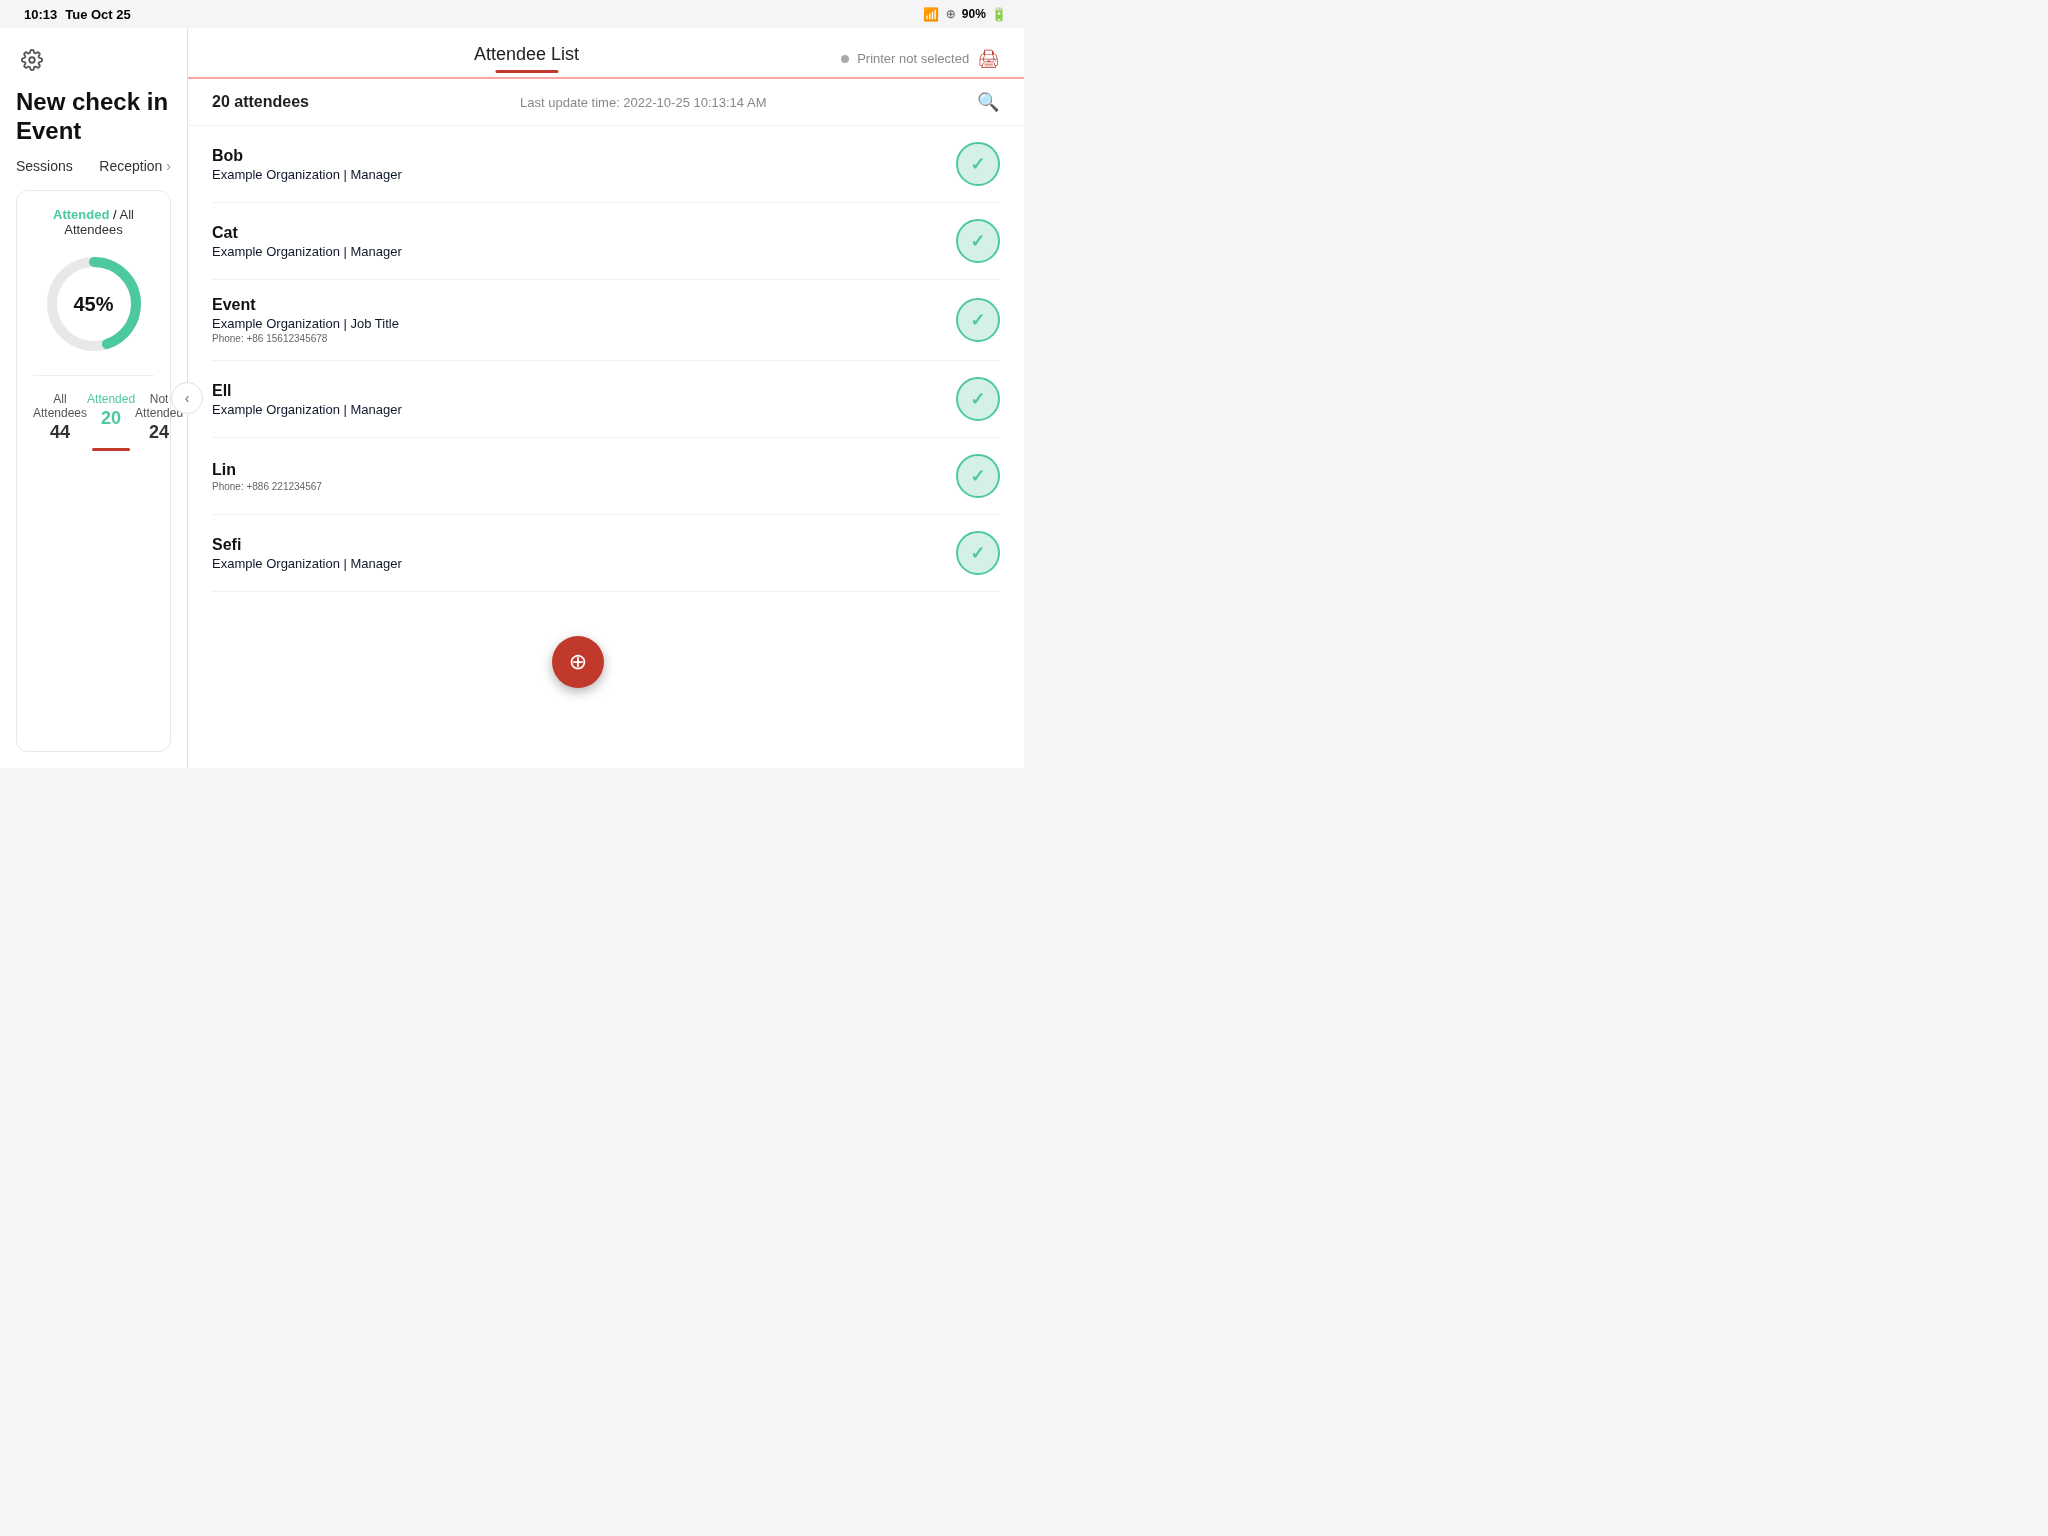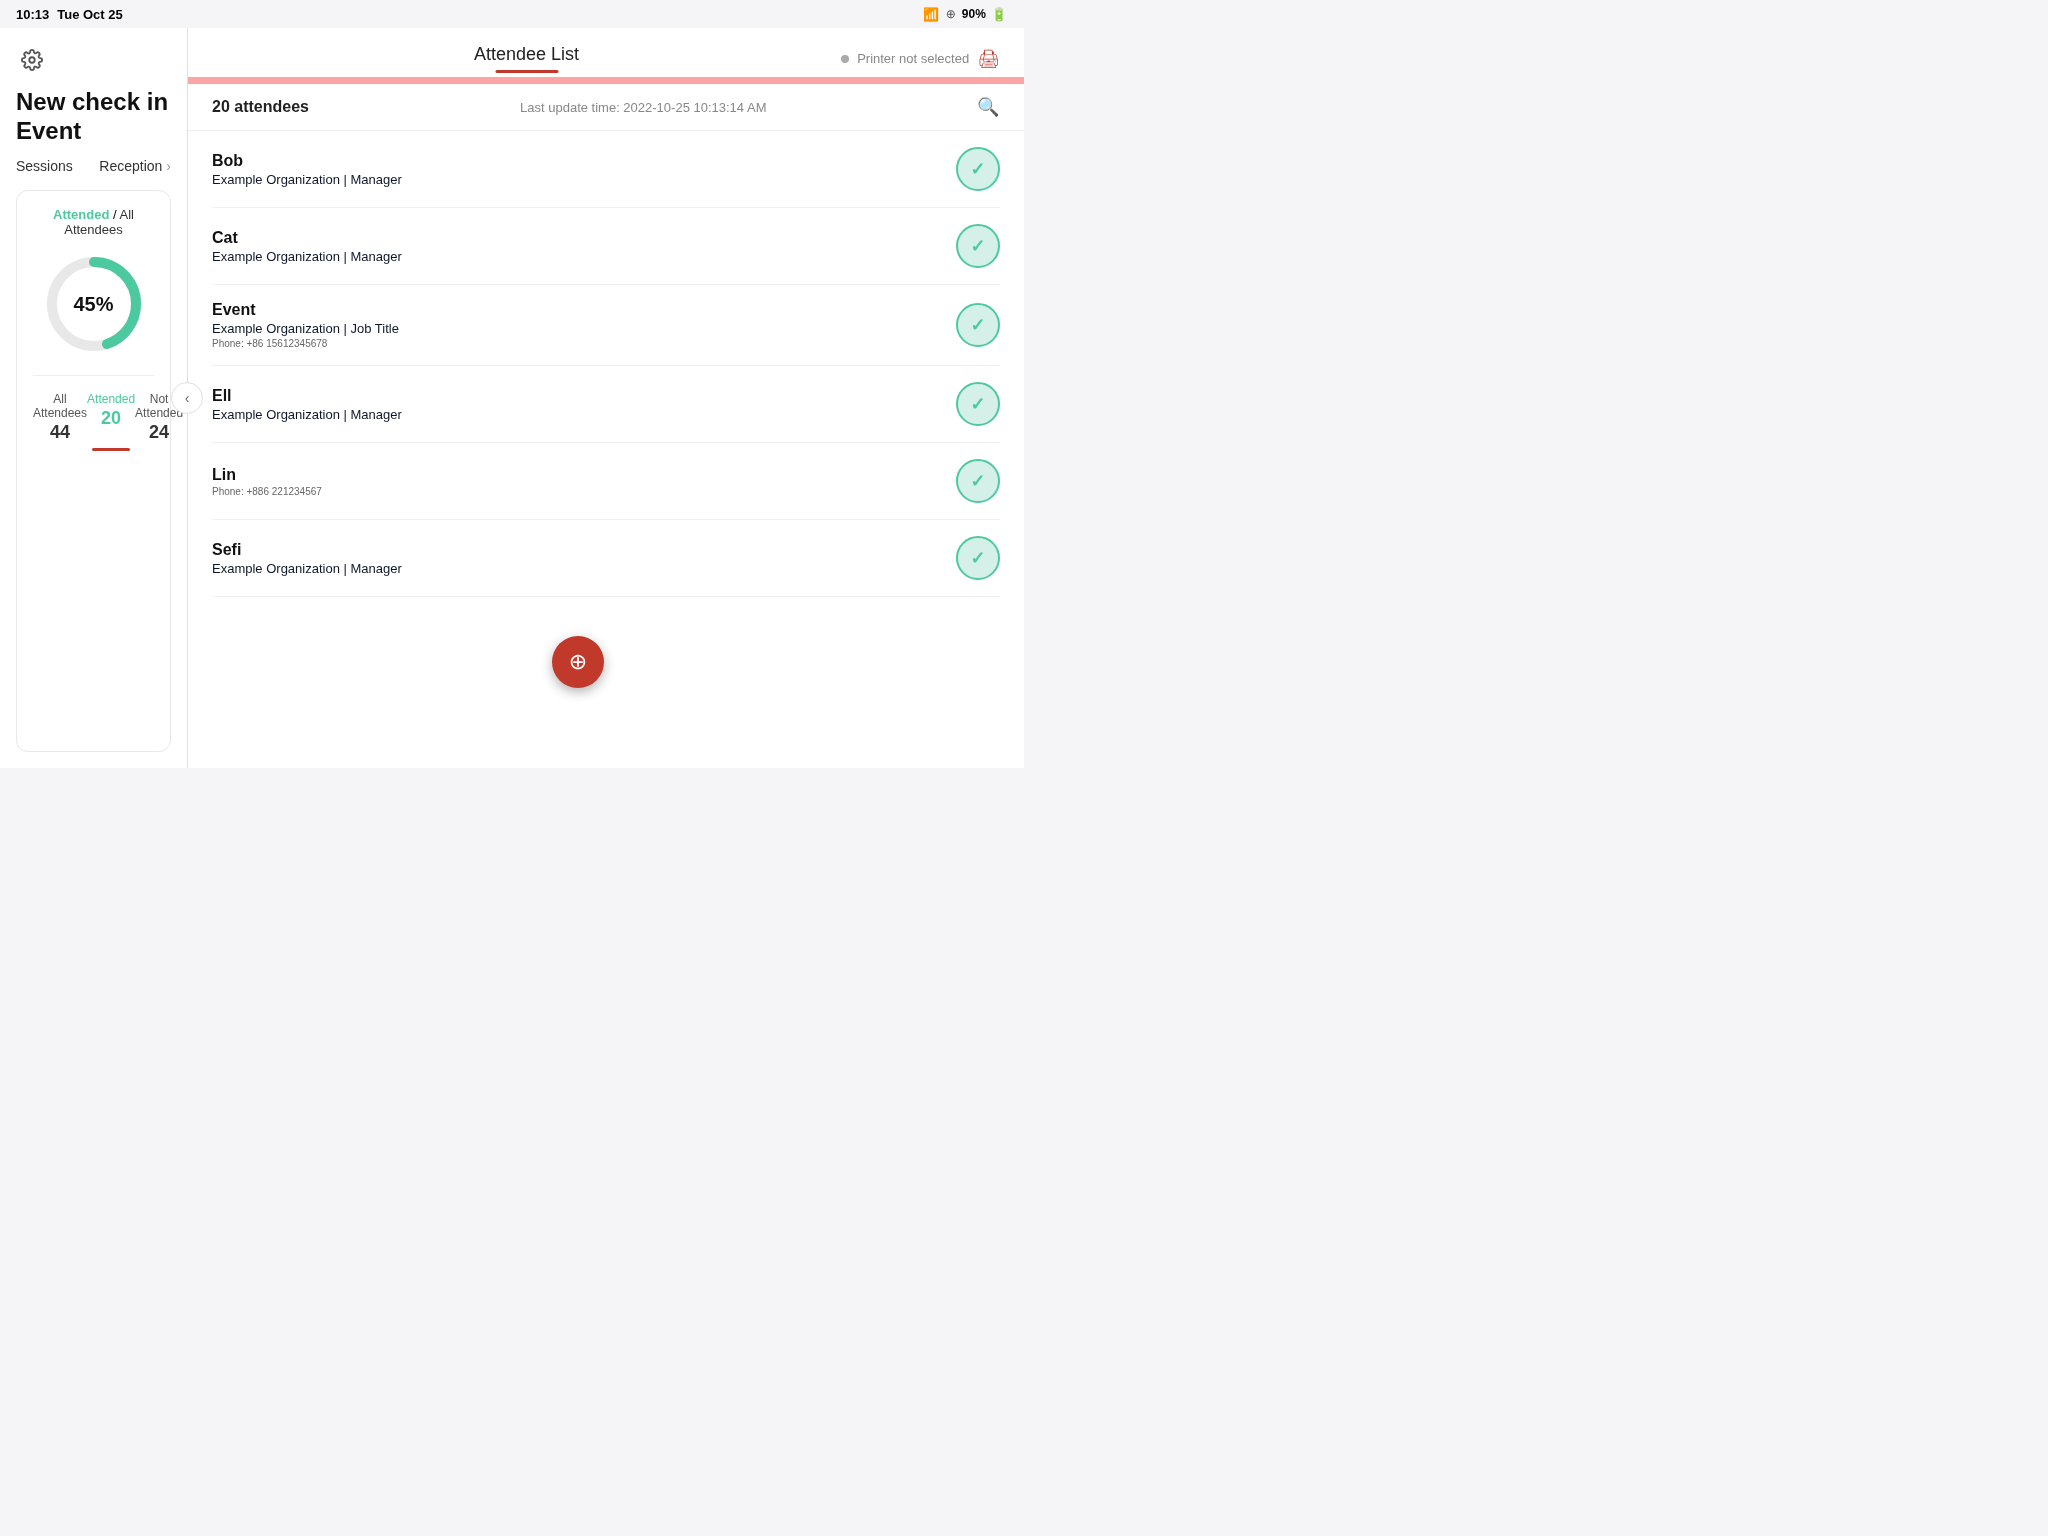--- a/index.html
+++ b/index.html
@@ -8,21 +8,21 @@
       background: #f5f5f7;
       width: 1024px;
       height: 768px;
       overflow: hidden;
       position: relative;
     }
 
     
     .status-bar {
       position: absolute;
-      top: 0; left: 0; right: 0;
+      top: 0; left: 8px; right: 0;
       height: 28px;
       background: #f5f5f7;
       display: flex;
       align-items: center;
       justify-content: space-between;
       padding: 0 16px;
       z-index: 100;
     }
     .status-time {
       font-size: 13px;
@@ -211,21 +211,21 @@
       flex: 1;
       background: #fff;
       display: flex;
       flex-direction: column;
       margin-left: 0;
     }
 
     
     .right-header {
       padding: 16px 24px 0;
-      border-bottom: 7px solid #fca5a5;
+      border-bottom: 2px solid #fca5a5;
     }
     .attendee-list-title-row {
       display: flex;
       align-items: center;
       justify-content: space-between;
       margin-bottom: 4px;
     }
     .attendee-list-title {
       font-size: 18px;
       color: #222;

